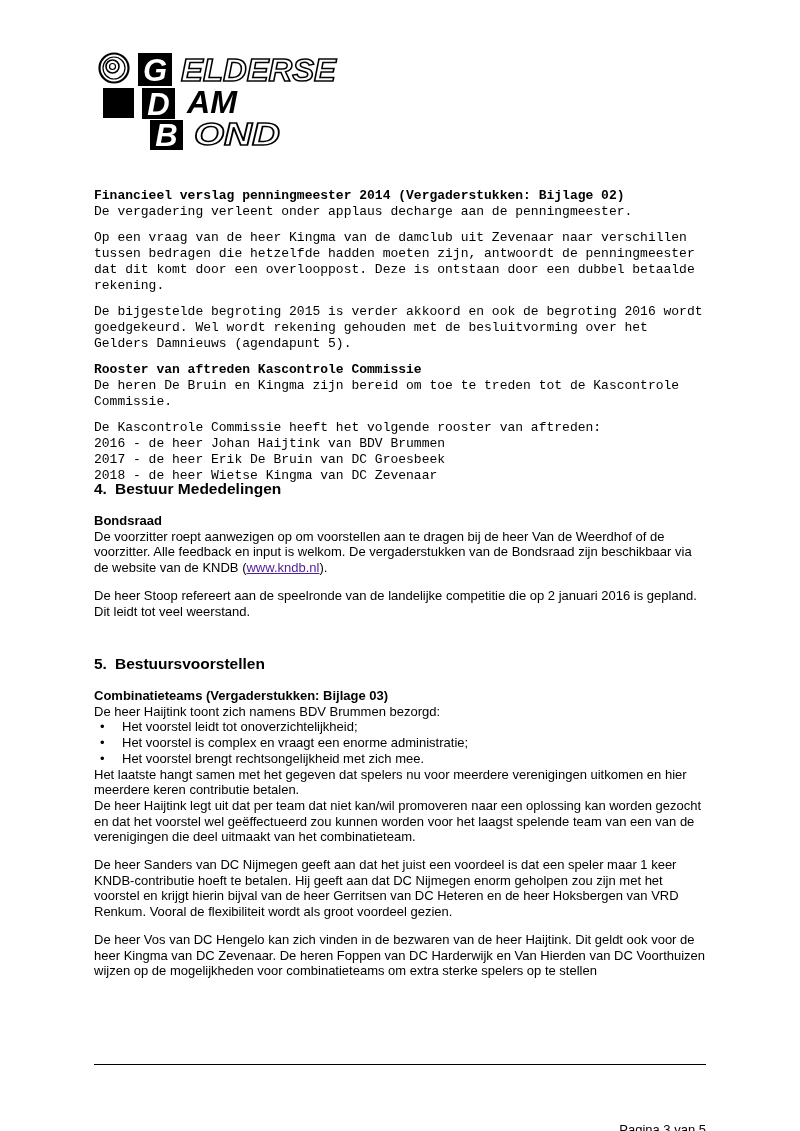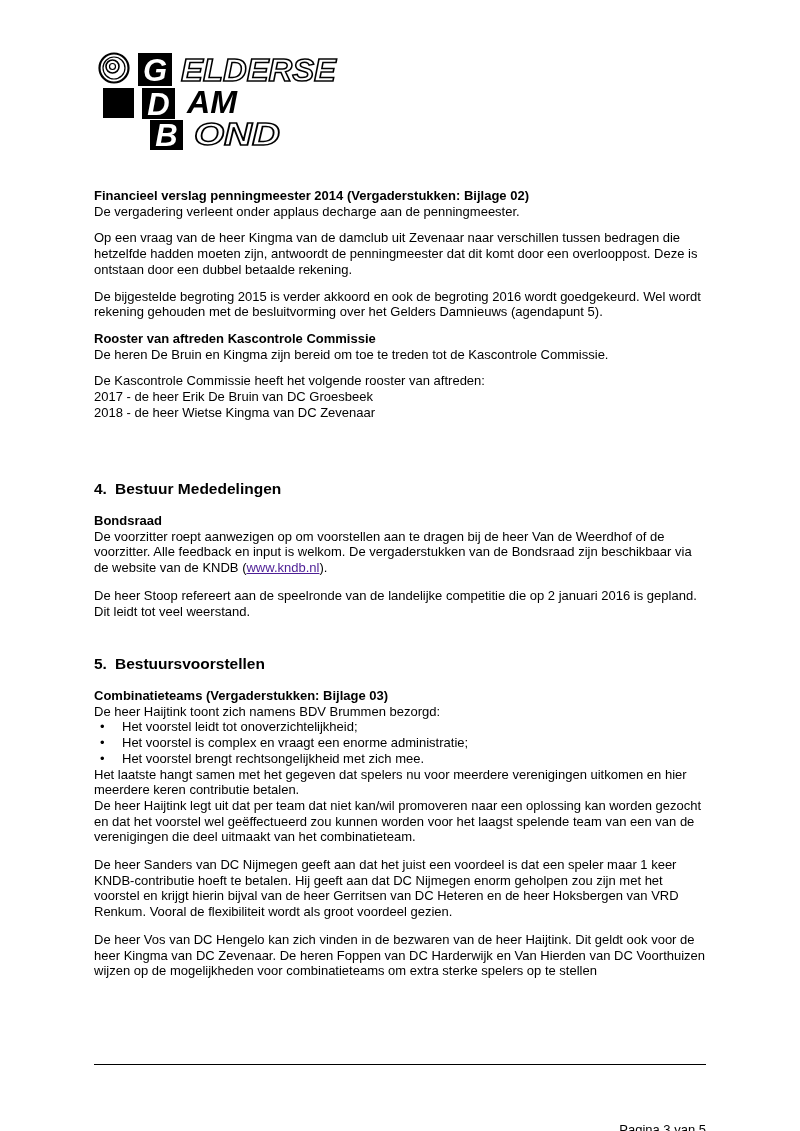--- a/index.html
+++ b/index.html
@@ -12,21 +12,21 @@
     position: relative;
     overflow: hidden;
   }
   .page { position: absolute; inset: 0; }
 
   
   .logo { position: absolute; left: 95px; top: 48px; width: 250px; height: 104px; }
 
   
   .chunk { position: absolute; left: 94px; width: 614px; font-size: 13px; line-height: 15.7px; }
-  .chunk-a { top: 188px; }
+  .chunk-a { top: 188px; font-family: Liberation Mono, monospace; }
   .chunk-b { top: 480px; }
   .chunk-c { top: 655px; }
 
   p { margin: 0; }
   .gapA { margin-bottom: 11px; }
   .gapB { margin-bottom: 12px; }
   .bold { font-weight: bold; }
 
   .section-heading {
     display: flex;
@@ -85,20 +85,21 @@
 
   <div class="chunk chunk-a">
     <p class="bold">Financieel verslag penningmeester 2014 (Vergaderstukken: Bijlage 02)</p>
     <p class="gapA">De vergadering verleent onder applaus decharge aan de penningmeester.</p>
     <p class="gapA">Op een vraag van de heer Kingma van de damclub uit Zevenaar naar verschillen tussen bedragen die hetzelfde hadden moeten zijn, antwoordt de penningmeester dat dit komt door een overlooppost. Deze is ontstaan door een dubbel betaalde rekening.</p>
     <p class="gapA">De bijgestelde begroting 2015 is verder akkoord en ook de begroting 2016 wordt goedgekeurd. Wel wordt rekening gehouden met de besluitvorming over het Gelders Damnieuws (agendapunt 5).</p>
 
     <p class="bold">Rooster van aftreden Kascontrole Commissie</p>
     <p class="gapA">De heren De Bruin en Kingma zijn bereid om toe te treden tot de Kascontrole Commissie.</p>
     <p>De Kascontrole Commissie heeft het volgende rooster van aftreden:</p>
+    <p class="year-line">2016 - de heer Johan Haijtink van BDV Brummen</p>
     <p class="year-line">2017 - de heer Erik De Bruin van DC Groesbeek</p>
     <p class="year-line">2018 - de heer Wietse Kingma van DC Zevenaar</p>
   </div>
 
   <div class="chunk chunk-b">
     <div class="section-heading">
       <span class="num">4.</span>
       <span>Bestuur Mededelingen</span>
     </div>
     <p class="bold">Bondsraad</p>

